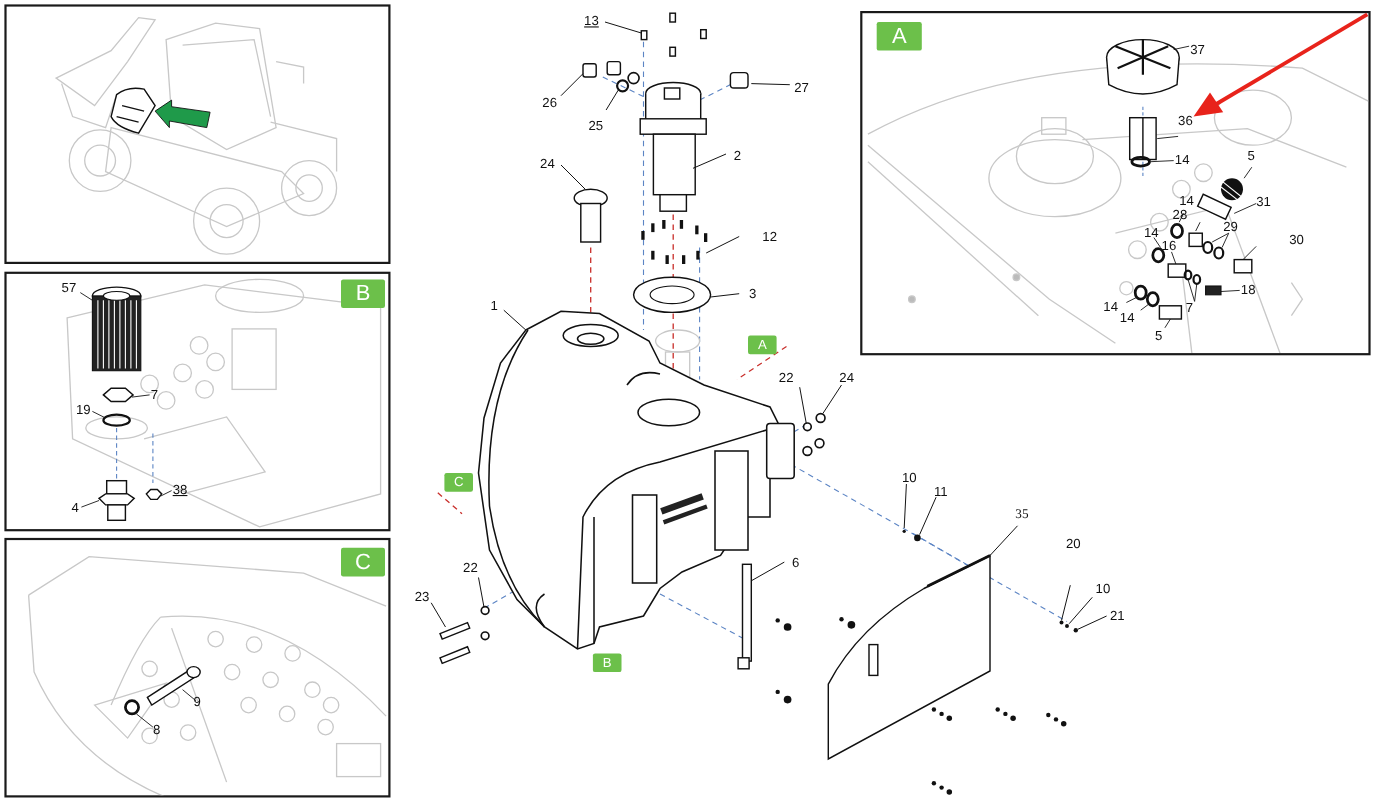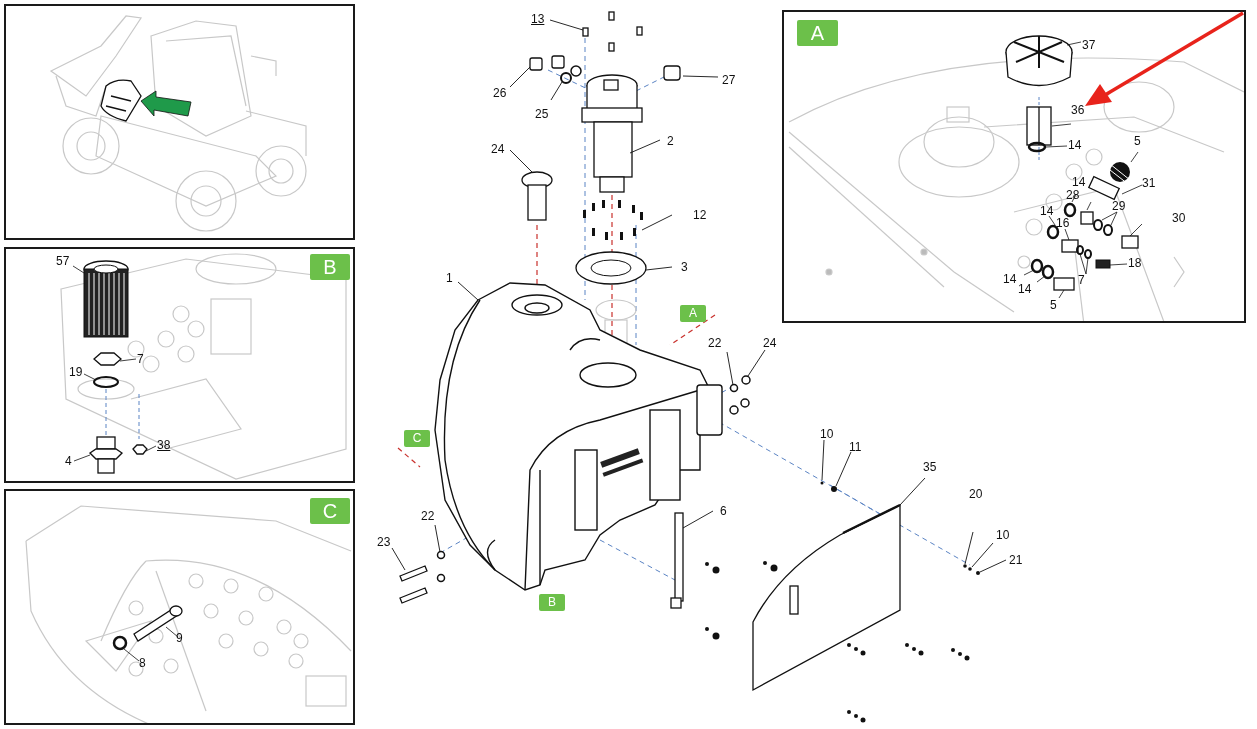--- a/index.html
+++ b/index.html
@@ -421,19 +421,19 @@
 <span class="callout" style="left:722px;top:74px;">27</span>
 <span class="callout" style="left:667px;top:135px;">2</span>
 <span class="callout" style="left:491px;top:143px;">24</span>
 <span class="callout" style="left:693px;top:209px;">12</span>
 <span class="callout" style="left:681px;top:261px;">3</span>
 <span class="callout" style="left:446px;top:272px;">1</span>
 <span class="callout" style="left:708px;top:337px;">22</span>
 <span class="callout" style="left:763px;top:337px;">24</span>
 <span class="callout" style="left:820px;top:428px;">10</span>
 <span class="callout" style="left:849px;top:441px;">11</span>
-<span class="callout" style="left:923px;top:461px;">35</span>
+<span class="callout" style="left:923px;top:461px;font-family:Liberation Serif, serif;">35</span>
 <span class="callout" style="left:720px;top:505px;">6</span>
 <span class="callout" style="left:421px;top:510px;">22</span>
 <span class="callout" style="left:377px;top:536px;text-align:center;">23</span>
 <span class="callout" style="left:969px;top:488px;">20</span>
 <span class="callout" style="left:996px;top:529px;">10</span>
 <span class="callout" style="left:1009px;top:554px;">21</span>
 
 </body></html>

